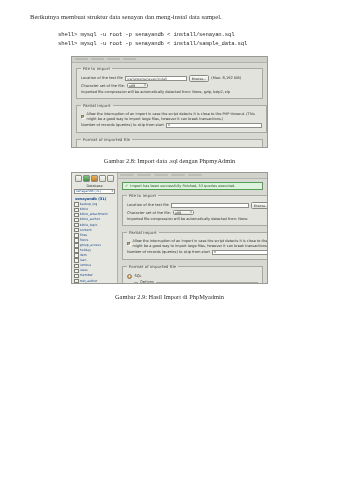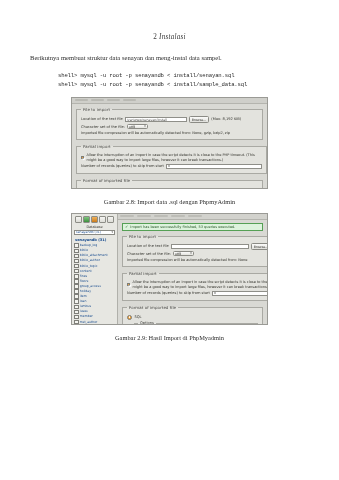--- a/index.html
+++ b/index.html
@@ -194,24 +194,20 @@
   .caption{
     text-align:center;font-size:6.4px;color:#2e2e2e;
     margin-top:9px;font-family:"Liberation Serif", serif;
   }
 </style>
 </head>
 <body>
 
 <div class="page">
 
-  <div class="chapter-title">
-    <span class="num">2</span>
-    <span>Instalasi</span>
-  </div>
 
   <div class="body-par">Berikutnya membuat struktur data senayan dan meng-instal data sampel.</div>
 
   <div class="code-block">
     <div>shell&gt; mysql -u root -p senayandb &lt; install/senayan.sql</div>
     <div>shell&gt; mysql -u root -p senayandb &lt; install/sample_data.sql</div>
   </div>
 
   <div class="shot shot-1">
     <div class="topbar">

